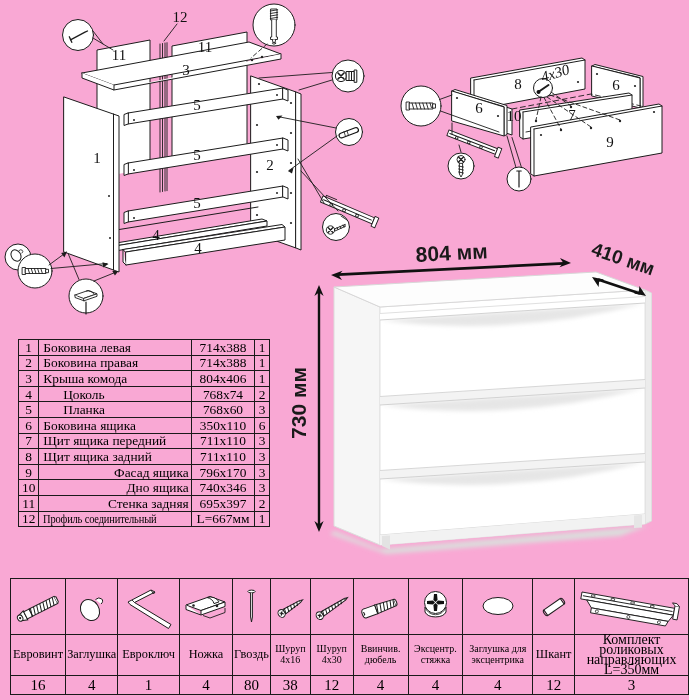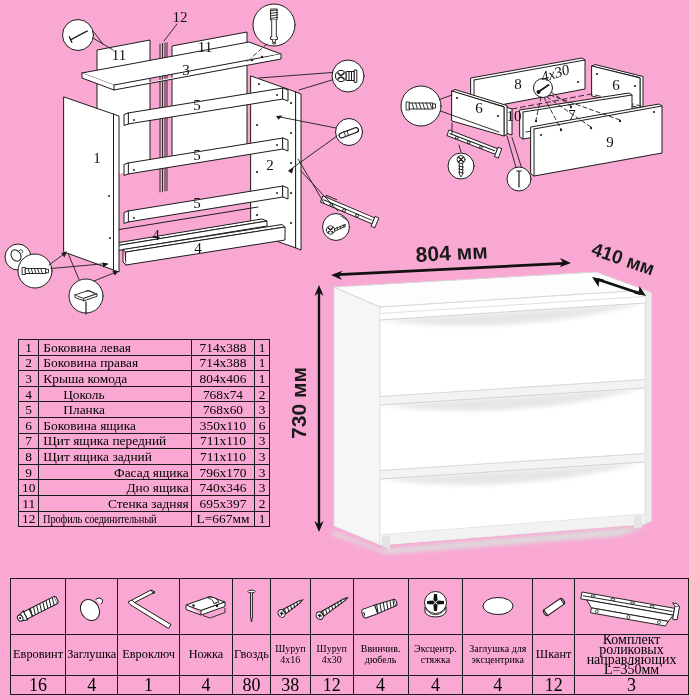--- a/index.html
+++ b/index.html
@@ -20,21 +20,21 @@
   .cond{display:inline-block;transform:scaleX(0.78);transform-origin:0 50%;letter-spacing:-0.2px;}
   
   #kit-title{position:absolute;left:145px;top:566px;width:424px;text-align:center;
         font-size:20px;font-family:"Liberation Serif",serif;color:#000;}
   #kit-table{position:absolute;left:10px;top:578px;border-collapse:collapse;table-layout:fixed;}
   #kit-table td{border:1.6px solid #1a1a1a;text-align:center;vertical-align:middle;padding:0;}
   #kit-table tr.icons td{height:55px;}
   #kit-table td svg{display:block;margin:0 auto;}
   #kit-table tr.names td{height:24px;font-size:12.3px;line-height:11.5px;padding:0 1px;}
   #kit-table tr.names td.sm{font-size:10px;line-height:10.6px;}
-  #kit-table tr.qty td{height:18px;font-size:18px;line-height:17px;}
+  #kit-table tr.qty td{height:18px;font-size:15px;line-height:17px;}
 </style>
 </head>
 <body>
 
 <div id="page">
 
   <svg id="frame-svg" class="layer" style="left:0;top:0" width="390" height="335" viewBox="0 0 390 335" fill="none" stroke="#1c1c1c" stroke-width="1" stroke-linejoin="round" stroke-linecap="round">
 
     <g>
       <path d="M97,178 L97,50 L150,40 L150,168" fill="#fff"></path>

